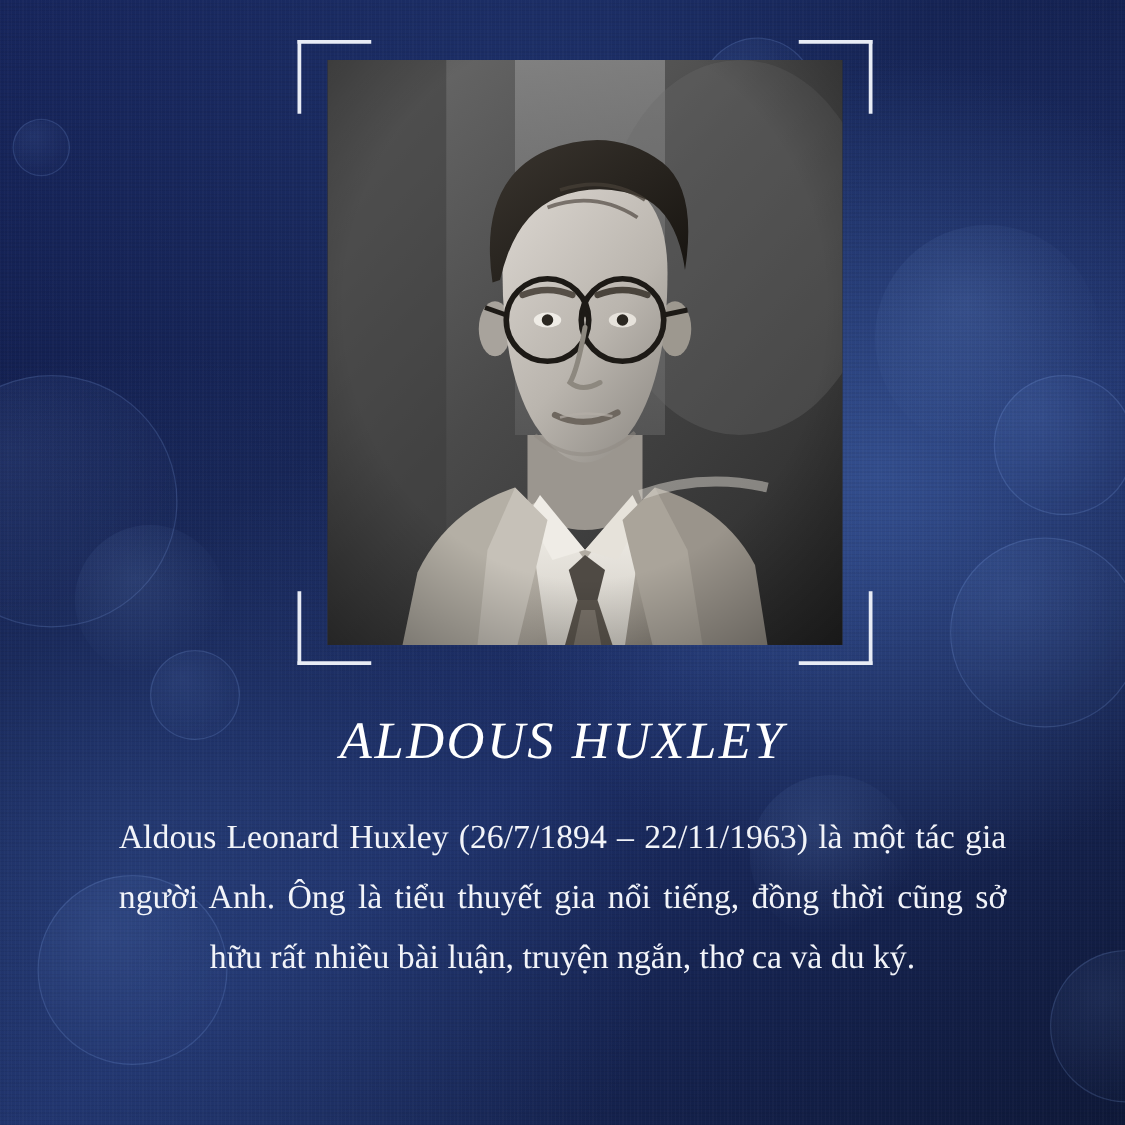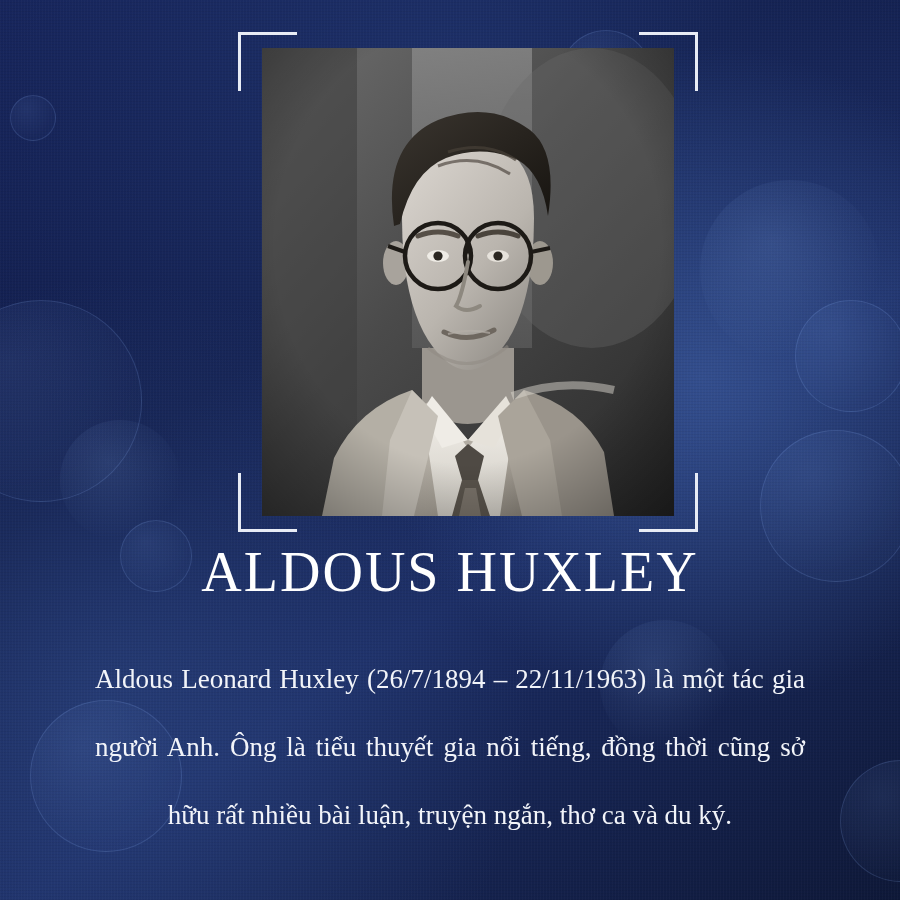--- a/index.html
+++ b/index.html
@@ -71,36 +71,37 @@
   .bracket.bl { left: 0; bottom: 0; border-left-width: 3px; border-bottom-width: 3px; }
   .bracket.br { right: 0; bottom: 0; border-right-width: 3px; border-bottom-width: 3px; }
 
   
   #portrait { position: absolute; inset: 0; }
 
   #title {
     position: absolute;
     left: 0;
     right: 0;
-    top: 540px;
+    top: 569px;
     text-align: center;
     color: #ffffff;
-    font-size: 56px;
+    font-size: 42px;
     letter-spacing: 2px;
     font-weight: 400;
     font-family: "Liberation Serif", serif;
+    font-style: italic;
   }
   #bio {
     position: absolute;
     left: 95px;
     right: 95px;
     top: 645px;
     color: #f2f4f9;
     font-size: 27px;
-    line-height: 68px;
+    line-height: 48px;
     text-align: justify;
     text-align-last: center;
     font-family: "Liberation Serif", serif;
   }
 </style>
 </head>
 <body>
 
 <div id="card">
 

